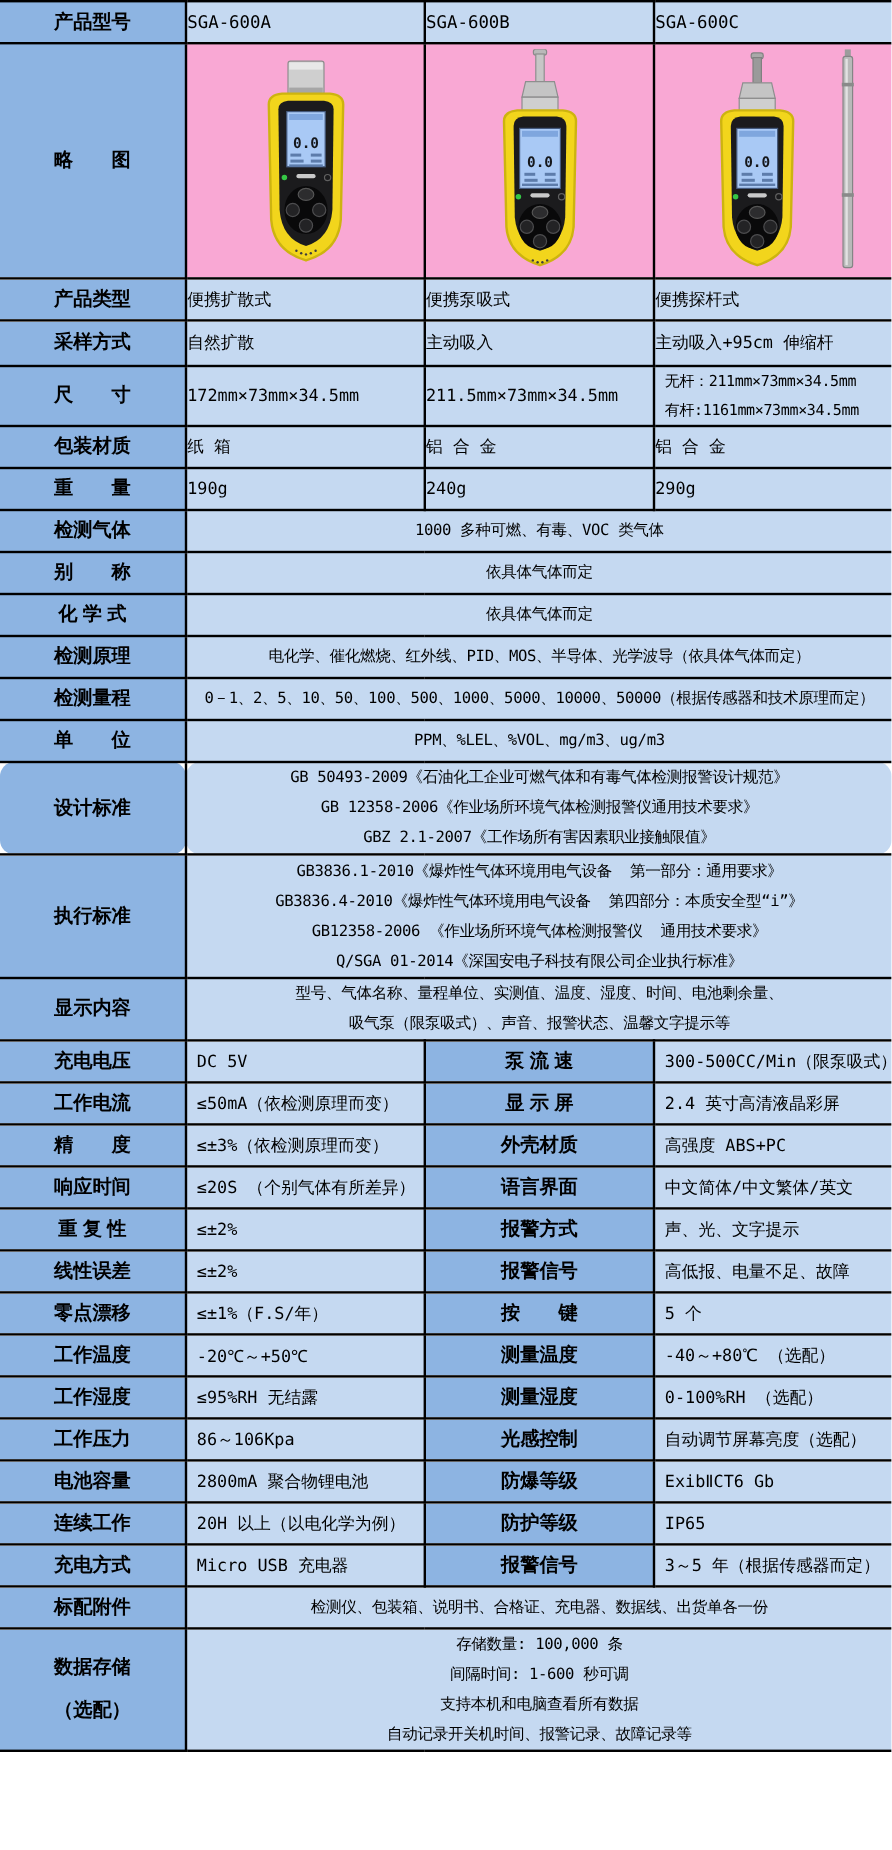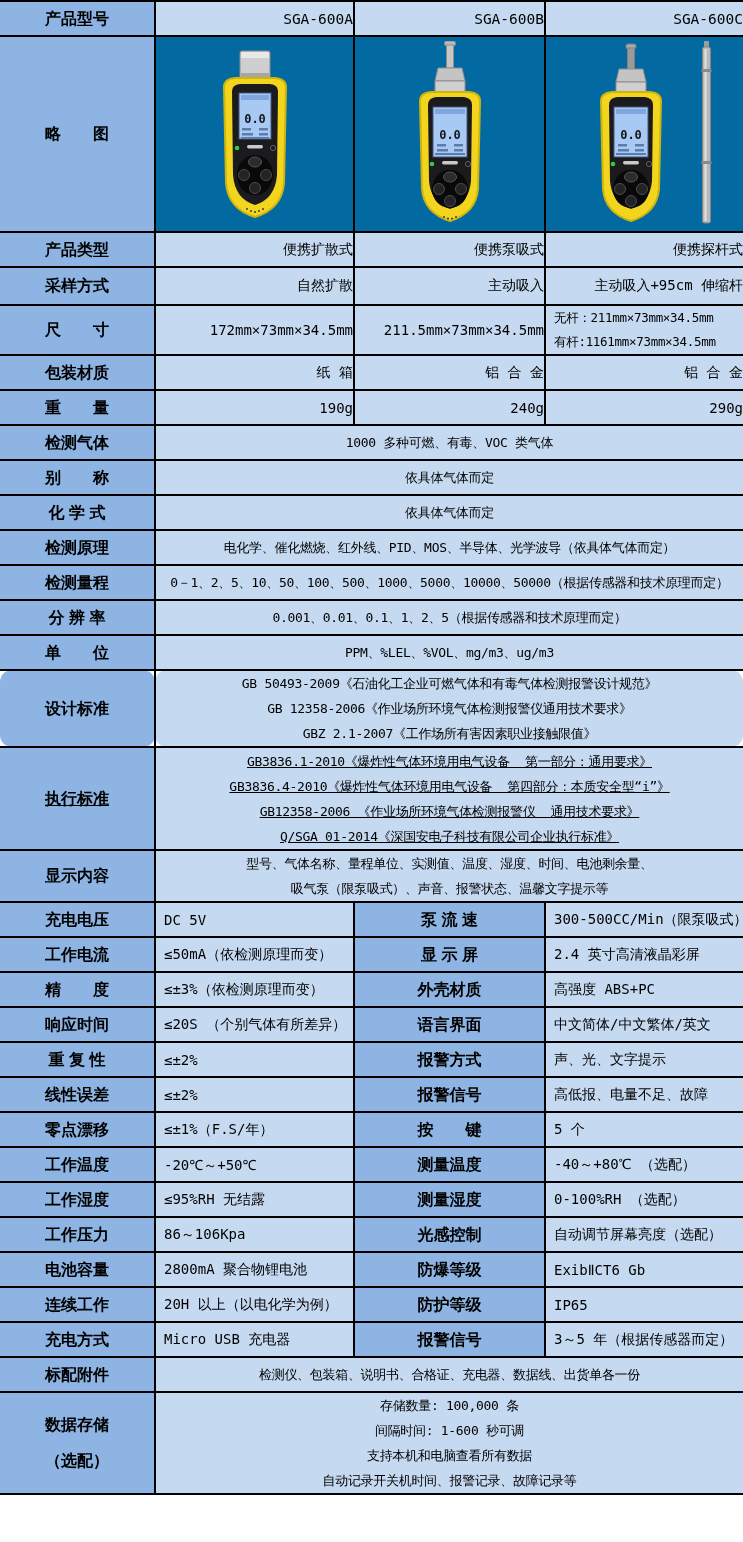--- a/index.html
+++ b/index.html
@@ -6,33 +6,33 @@
   body{font-family:"Liberation Sans","DejaVu Sans",sans-serif;color:#000;}
   .page{width:743px;}
   table{border-collapse:collapse;table-layout:fixed;width:743px;}
   td{border:2px solid #000;overflow:hidden;vertical-align:middle;padding:0;}
   td:first-child{border-left:none;}
   td:last-child{border-right:none;}
 
   .lbl{background:#8DB4E2;font-weight:bold;font-size:16px;text-align:center;white-space:pre;line-height:22px;}
   .lbl-ml{line-height:36px;}
   .v{background:#C5D9F1;font-size:14px;font-family:"DejaVu Sans Mono","Liberation Mono",monospace;white-space:pre;}
-  .vc{text-align:right;}
+  .vc{text-align:left;}
   .vl{text-align:left;padding:0 8px;margin-left:45px;}
   .vfull{text-align:center;padding:0 9px;font-size:13px;letter-spacing:-0.3px;line-height:25px;}
   .vdim{line-height:24px;font-size:12.5px;letter-spacing:-0.3px;}
   .vmodel{font-size:14.5px;}
-  .photo{background:#0369a1;text-align:center;vertical-align:middle;}
+  .photo{background:#f9a8d4;text-align:center;vertical-align:middle;}
 
   tr.rh35>td{height:33px;}
   tr.rh-sketch>td.photo{height:194px;}
   tr.rh38>td{height:36px;}
   tr.rh48>td{height:46px;}
   tr.rh73>td{height:71px;border-radius:12px;}
-  tr.rh103>td{height:101px;text-decoration:underline;}
+  tr.rh103>td{height:101px;}
   tr.rh46>td{height:44px;}
   tr.rh102>td{height:100px;}
 
   svg.dev{display:block;margin:0 auto;}
 </style>
 </head>
 <body>
 
 <div class="page">
 <table>
@@ -198,24 +198,20 @@
   </tr>
   <tr class="rh35">
     <td class="lbl">检测原理</td>
     <td class="v vfull" colspan="3">电化学、催化燃烧、红外线、PID、MOS、半导体、光学波导（依具体气体而定）</td>
   </tr>
   <tr class="rh35">
     <td class="lbl">检测量程</td>
     <td class="v vfull" colspan="3">0－1、2、5、10、50、100、500、1000、5000、10000、50000（根据传感器和技术原理而定）</td>
   </tr>
   <tr class="rh35">
-    <td class="lbl">分 辨 率</td>
-    <td class="v vfull" colspan="3">0.001、0.01、0.1、1、2、5（根据传感器和技术原理而定）</td>
-  </tr>
-  <tr class="rh35">
     <td class="lbl">单　　位</td>
     <td class="v vfull" colspan="3">PPM、%LEL、%VOL、mg/m3、ug/m3</td>
   </tr>
   <tr class="rh73">
     <td class="lbl">设计标准</td>
     <td class="v vfull" colspan="3">GB 50493-2009《石油化工企业可燃气体和有毒气体检测报警设计规范》
 GB 12358-2006《作业场所环境气体检测报警仪通用技术要求》
 GBZ 2.1-2007《工作场所有害因素职业接触限值》</td>
   </tr>
   <tr class="rh103">

